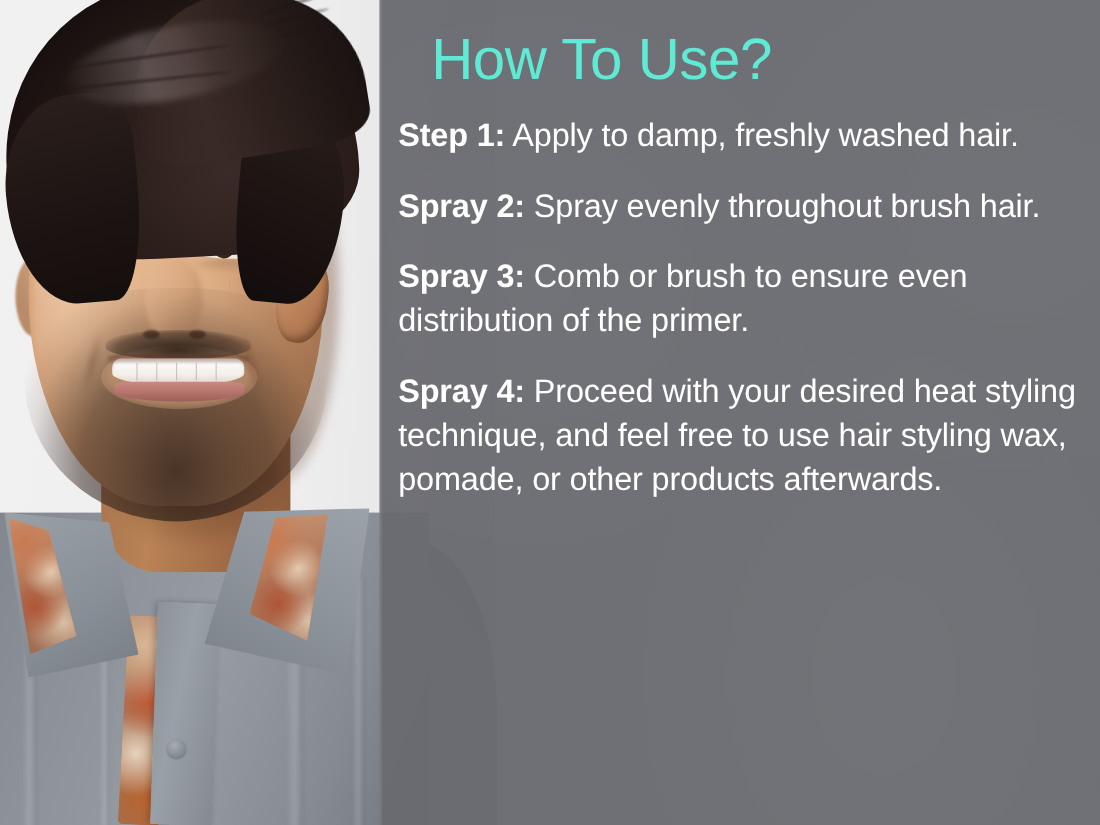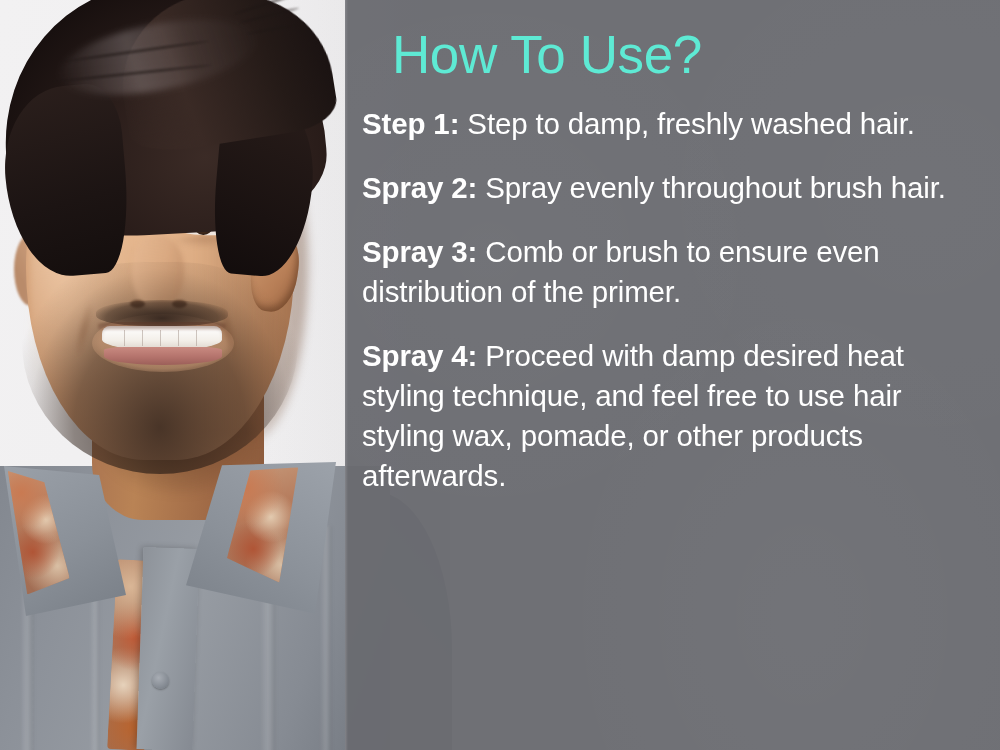--- a/index.html
+++ b/index.html
@@ -531,28 +531,28 @@
 
   <div class="panel">
     <div class="panel-watermark"></div>
     <div class="panel-edge"></div>
 
     <div class="panel-inner">
       <div class="title">How To Use?</div>
 
       <div class="steps">
         <div class="step">
-          <span class="step-label">Step 1:</span><span class="step-text"> Step to damp, freshly washed hair.</span>
+          <span class="step-label">Step 1:</span><span class="step-text"> Apply to damp, freshly washed hair.</span>
         </div>
         <div class="step">
           <span class="step-label">Spray 2:</span><span class="step-text"> Spray evenly throughout brush hair.</span>
         </div>
         <div class="step">
           <span class="step-label">Spray 3:</span><span class="step-text"> Comb or brush to ensure even distribution of the primer.</span>
         </div>
         <div class="step">
-          <span class="step-label">Spray 4:</span><span class="step-text"> Proceed with damp desired heat styling technique, and feel free to use hair styling wax, pomade, or other products afterwards.</span>
+          <span class="step-label">Spray 4:</span><span class="step-text"> Proceed with your desired heat styling technique, and feel free to use hair styling wax, pomade, or other products afterwards.</span>
         </div>
       </div>
     </div>
   </div>
 
 </div>
 
 </body></html>

